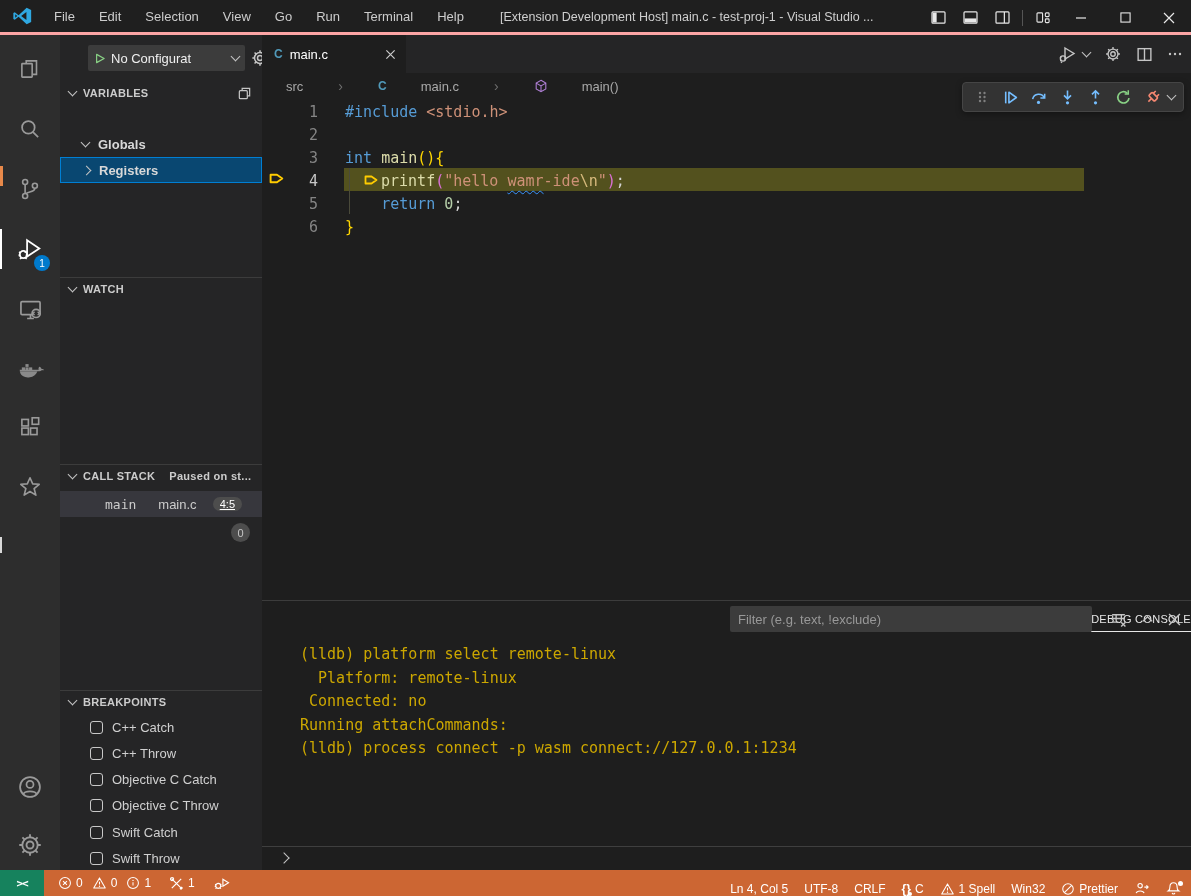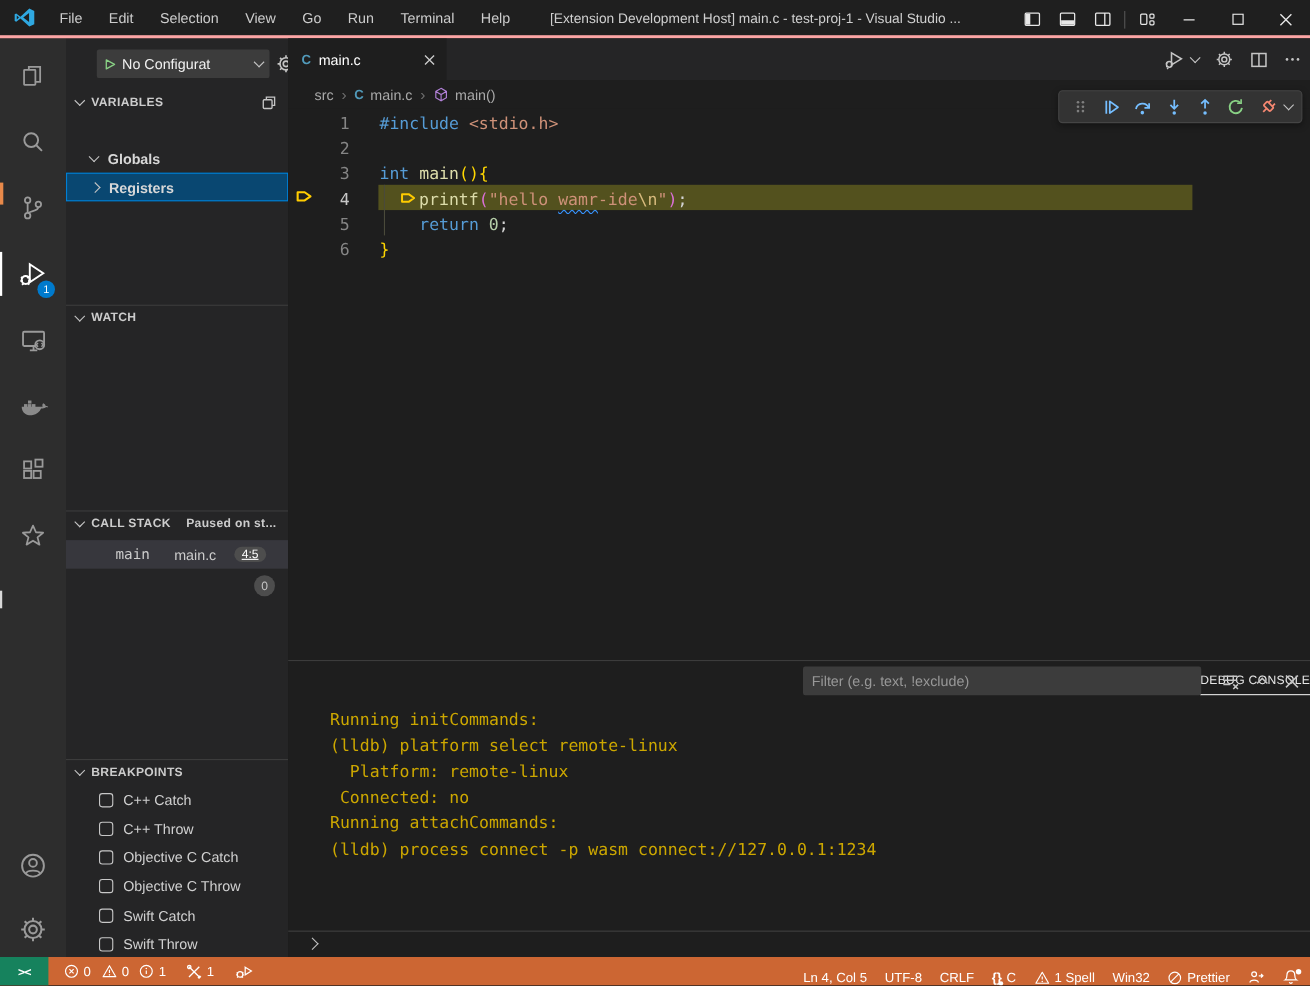--- a/index.html
+++ b/index.html
@@ -59,21 +59,21 @@
 
   
   .main { position:absolute; left:262px; top:35px; width:929px; height:835px; background:#1e1e1e; }
   .tabbar { position:absolute; left:0; top:0; width:929px; height:38px; background:#252526; }
   .tab { position:absolute; left:0; top:0; width:144px; height:38px; background:#1e1e1e;
     display:flex; align-items:center; padding:0 10px 0 12px; color:#ffffff; }
   .tab .c-icon { margin-right:7px; }
   .tab-close { margin-left:auto; }
   .editor-actions { position:absolute; right:8px; top:0; height:38px; display:flex; align-items:center; gap:14px; color:#c5c5c5; }
   .breadcrumbs { position:absolute; left:0; top:38px; width:929px; height:26px; background:#1e1e1e;
-    display:flex; align-items:center; color:#a9a9a9; padding-left:24px; }
+    display:flex; align-items:center; color:#a9a9a9; padding-left:24px;gap:28px; }
   .bc-sep { color:#6e6e6e; margin:0 7px; font-size:14px; }
   .c-icon { color:#519aba; font-weight:bold; font-size:12px; font-family:"Liberation Sans",sans-serif; }
   .editor { position:absolute; left:0; top:64px; width:929px; height:501px; background:#1e1e1e; }
   .line-highlight { position:absolute; left:82px; top:69px; width:740px; height:23px; background:#53511e; }
   .indent-guide { position:absolute; left:87px; top:69px; width:1px; height:46px; background:#4a4a3a; }
   .gutter-arrow { position:absolute; left:7px; top:71px; }
   #code-lines { position:absolute; left:0; top:2px; width:929px; }
   .code-row { height:23px; display:flex; font-size:15px; line-height:23px; font-family:"DejaVu Sans Mono",monospace; position:relative; }
   .ln { width:56px; text-align:right; color:#858585; flex:none; }
   .ln.cur { color:#c6c6c6; }
@@ -528,21 +528,21 @@
               <path d="M3 10l5-5 5 5"></path>
             </svg>
         </span>
         <span>
           <svg width="13" height="13" viewBox="0 0 12 12">
               <path d="M1 1l10 10M11 1L1 11" stroke="#c5c5c5" stroke-width="1.3"></path>
             </svg>
         </span>
       </div>
     </div>
-    <div id="console-lines"><div class="console-line">Running initCommands:</div><div class="console-line">(lldb) platform select remote-linux</div><div class="console-line">  Platform: remote-linux</div><div class="console-line"> Connected: no</div><div class="console-line">Running attachCommands:</div><div class="console-line">(lldb) process connect -p wasm connect://127.0.0.1:1234</div></div>
+    <div id="console-lines"><div class="console-line">(lldb) platform select remote-linux</div><div class="console-line">  Platform: remote-linux</div><div class="console-line"> Connected: no</div><div class="console-line">Running attachCommands:</div><div class="console-line">(lldb) process connect -p wasm connect://127.0.0.1:1234</div></div>
     <div class="console-input">
       <span class="prompt-chev"></span>
     </div>
   </div>
 </div>
 
 <div class="statusbar">
   <div class="sb-remote">&gt;&lt;</div>
   <div class="sb-left">
     <span class="sb-group">

